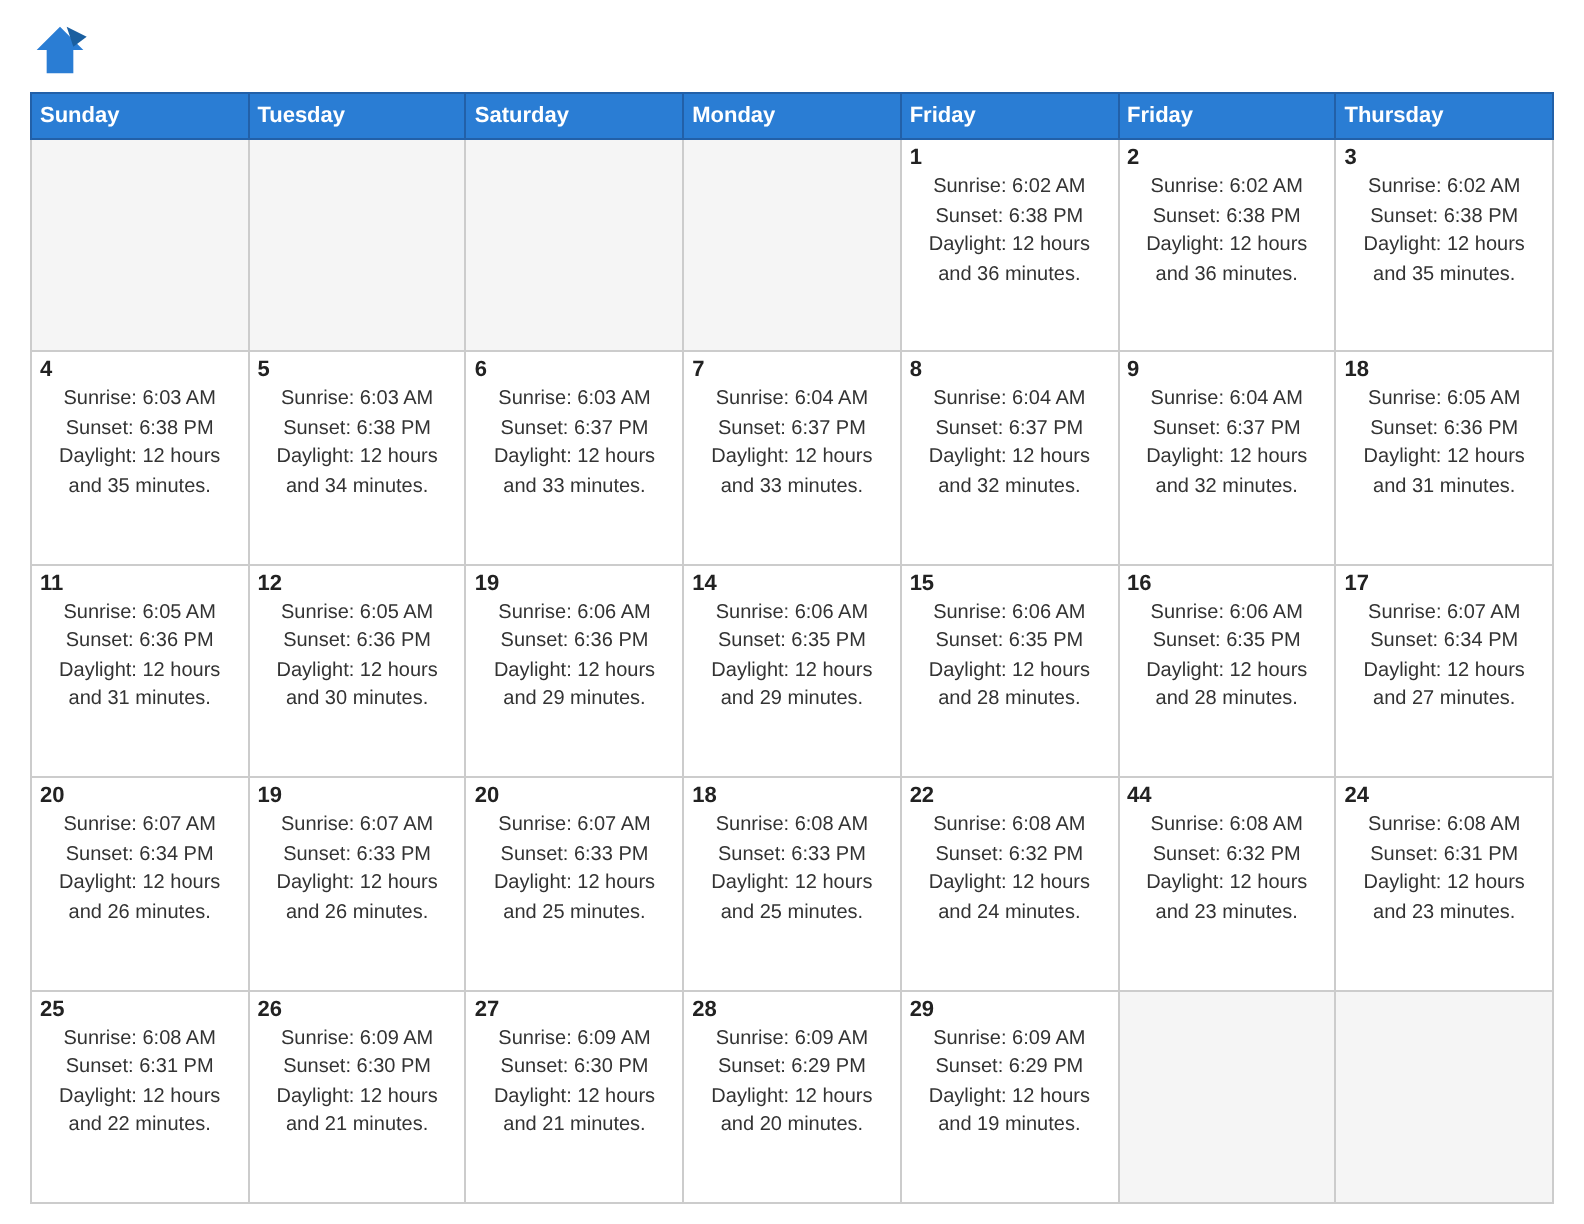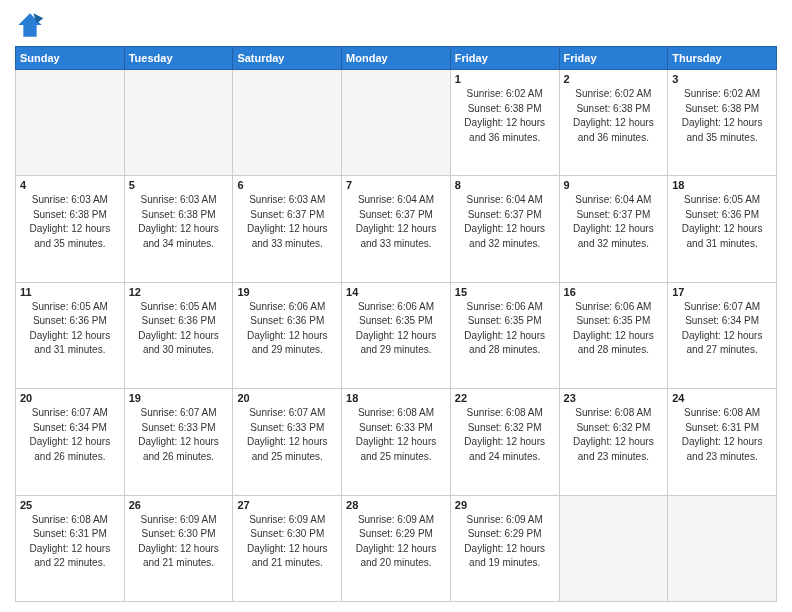--- a/index.html
+++ b/index.html
@@ -284,21 +284,21 @@
 and 25 minutes.</div>
           </td>
           <td>
             <div class="day-num">22</div>
             <div class="day-info">Sunrise: 6:08 AM
 Sunset: 6:32 PM
 Daylight: 12 hours
 and 24 minutes.</div>
           </td>
           <td>
-            <div class="day-num">23</div>
+            <div class="day-num">44</div>
             <div class="day-info">Sunrise: 6:08 AM
 Sunset: 6:32 PM
 Daylight: 12 hours
 and 23 minutes.</div>
           </td>
           <td>
             <div class="day-num">24</div>
             <div class="day-info">Sunrise: 6:08 AM
 Sunset: 6:31 PM
 Daylight: 12 hours

